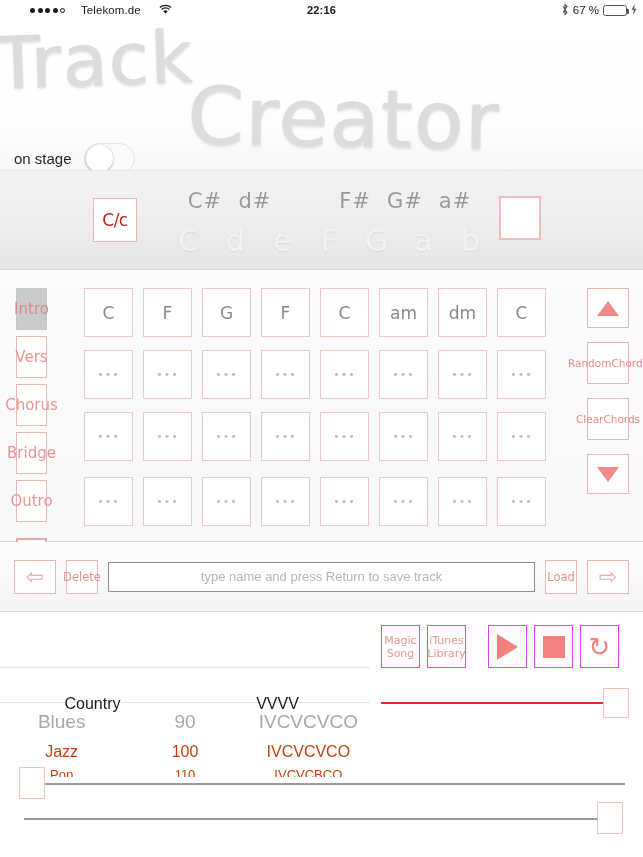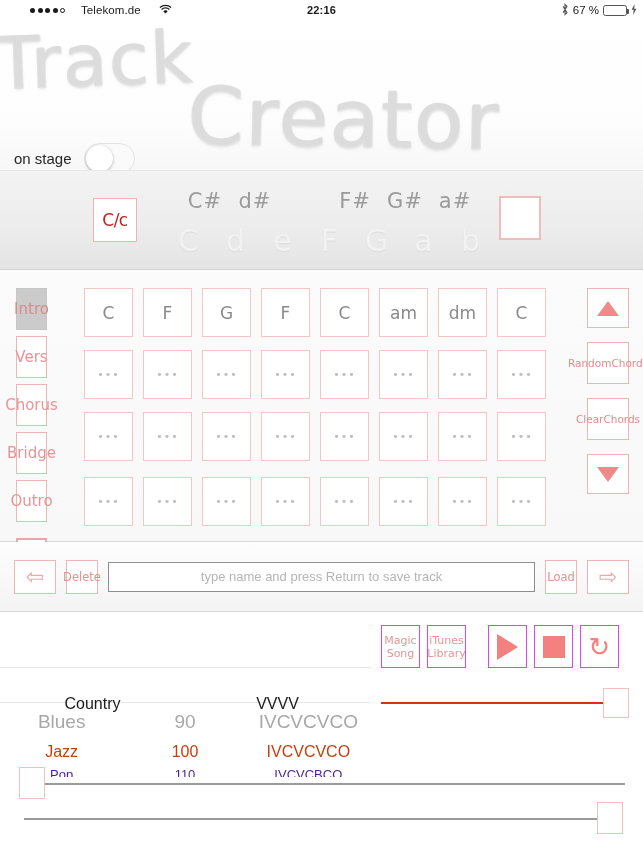--- a/index.html
+++ b/index.html
@@ -202,21 +202,21 @@
   .picker {
     position: absolute; left: 0; top: 55px; width: 370px; height: 110px;
     overflow: hidden;
   }
   .picker-line { position: absolute; left: 0; width: 370px; height: 1px; background: #e6e6e6; }
   .picker-row { display: flex; width: 370px; align-items: baseline; }
   .picker-row > div { flex: 1 1 0; text-align: center; white-space: nowrap; }
   .pr-0 { position: absolute; top: 8px; font-size: 16px; color: #1c1c1c; margin-top: 20px; }
   .pr-1 { position: absolute; top: 44px; font-size: 19px; color: #a8a8a8; }
   .pr-2 { position: absolute; top: 76px; font-size: 16px; color: #c2410c; }
-  .pr-3 { position: absolute; top: 100px; font-size: 13px; color: #4c1d95; }
+  .pr-3 { position: absolute; top: 100px; font-size: 13px; color: #c2410c; }
 
   .slider-row { position: absolute; left: 0; width: 643px; height: 34px; }
   .sl-track { position: absolute; top: 16px; height: 2px; background: #9b9b9b; }
   .sl-knob { position: absolute; top: 0; width: 26px; height: 32px; background: #fff; border: 1px solid #f3c0c0; }
   .slider-a { top: 155px; }
   .slider-a .sl-track { left: 36px; right: 18px; }
   .slider-a .sl-knob { left: 19px; }
   .slider-b { top: 190px; }
   .slider-b .sl-track { left: 24px; right: 40px; }
   .slider-b .sl-knob { right: 20px; }

